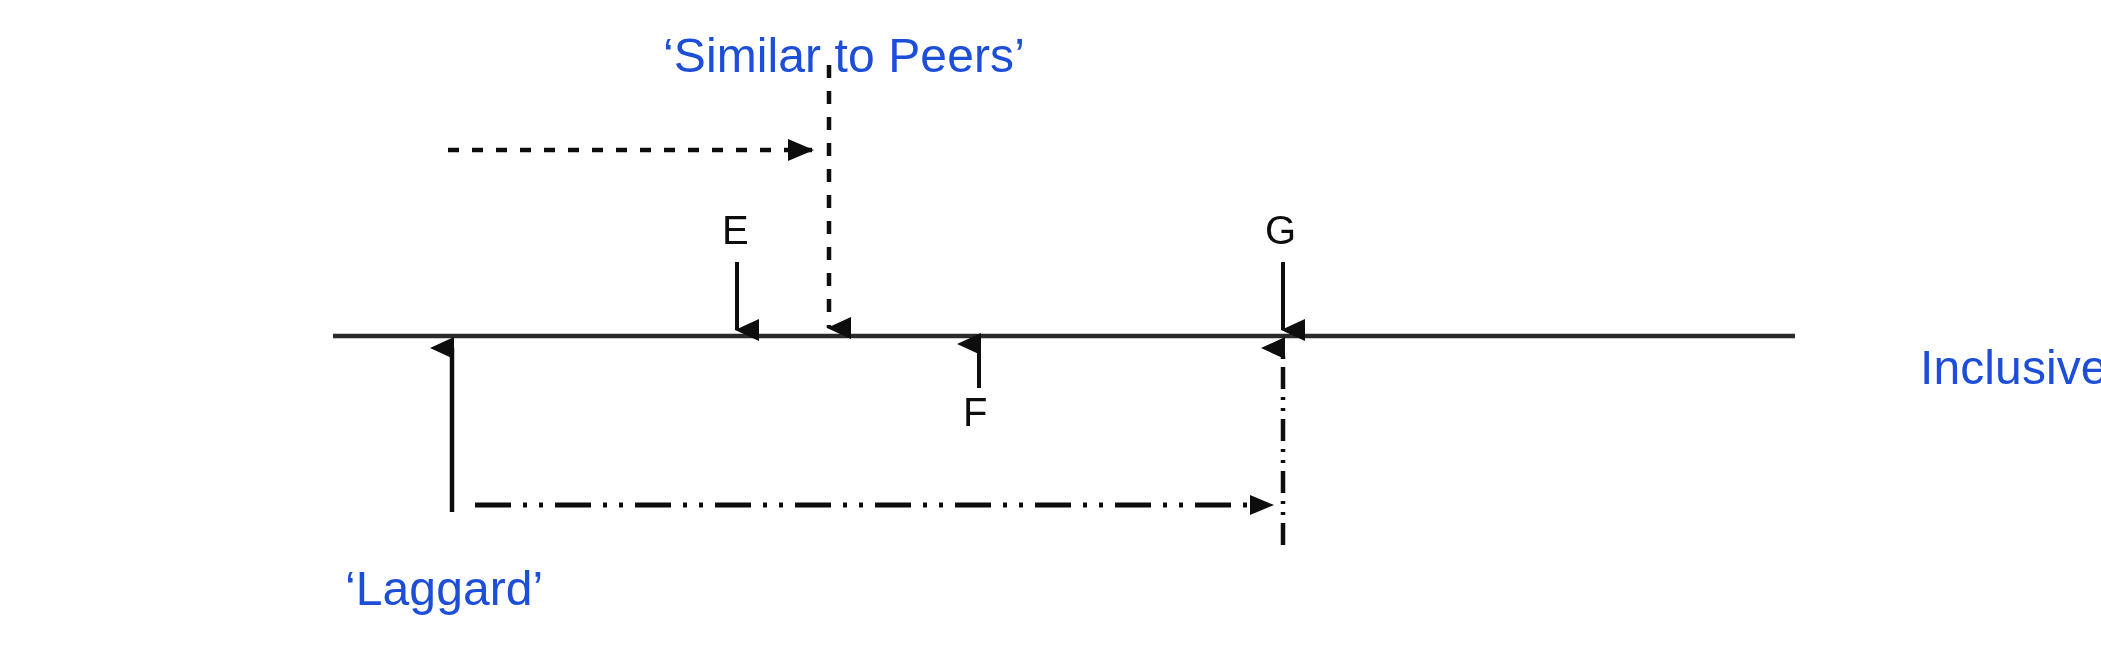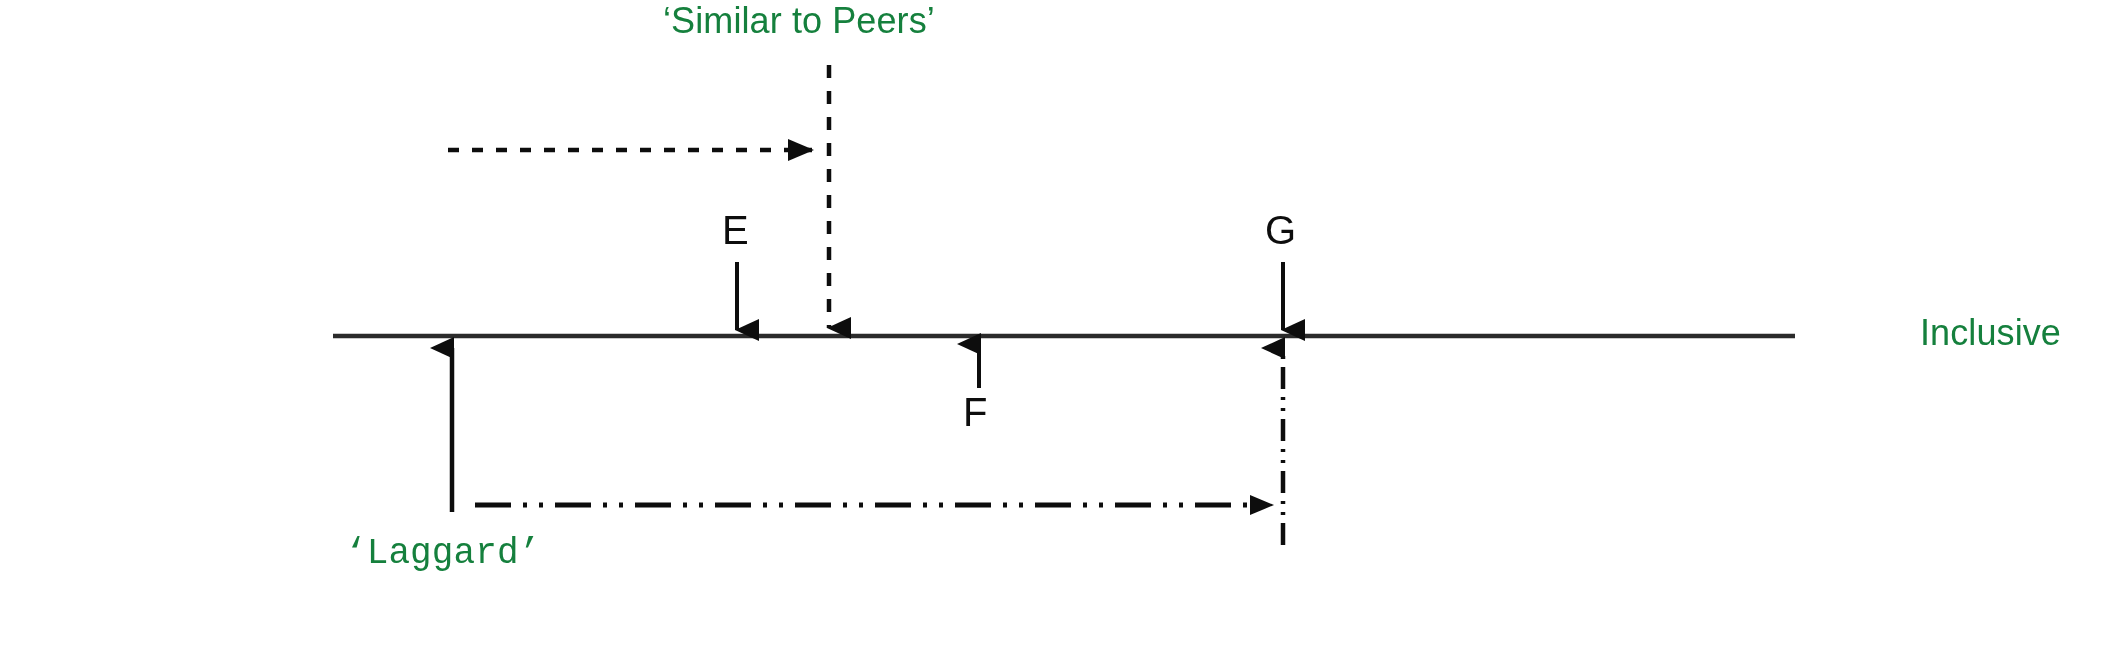--- a/index.html
+++ b/index.html
@@ -13,25 +13,26 @@
   }
   #canvas {
     position: relative;
     width: 2101px;
     height: 645px;
     background: #ffffff;
     overflow: hidden;
   }
   .lbl {
     position: absolute;
-    font-size: 36px;
+    font-size: 48px;
     line-height: 1.18;
-    color: #15803d;
+    color: #1d4ed8;
     white-space: pre;
     letter-spacing: 0.1px;
+    margin-top: 28px;
   }
   .marker-lbl {
     position: absolute;
     font-size: 40px;
     line-height: 1;
     color: #0d0d0d;
     white-space: pre;
   }
   .axis-label-left {
     left: 8px;
@@ -42,21 +43,20 @@
     top: 312px;
   }
   .top-label {
     left: 663px;
     top: 0px;
   }
   .laggard-label {
     left: 345px;
     top: 533px;
     text-align: right;
-    font-family: Liberation Mono, monospace;
   }
   .cutting-label {
     left: 1144px;
     top: 538px;
   }
   svg.overlay {
     position: absolute;
     left: 0;
     top: 0;
     width: 2101px;

